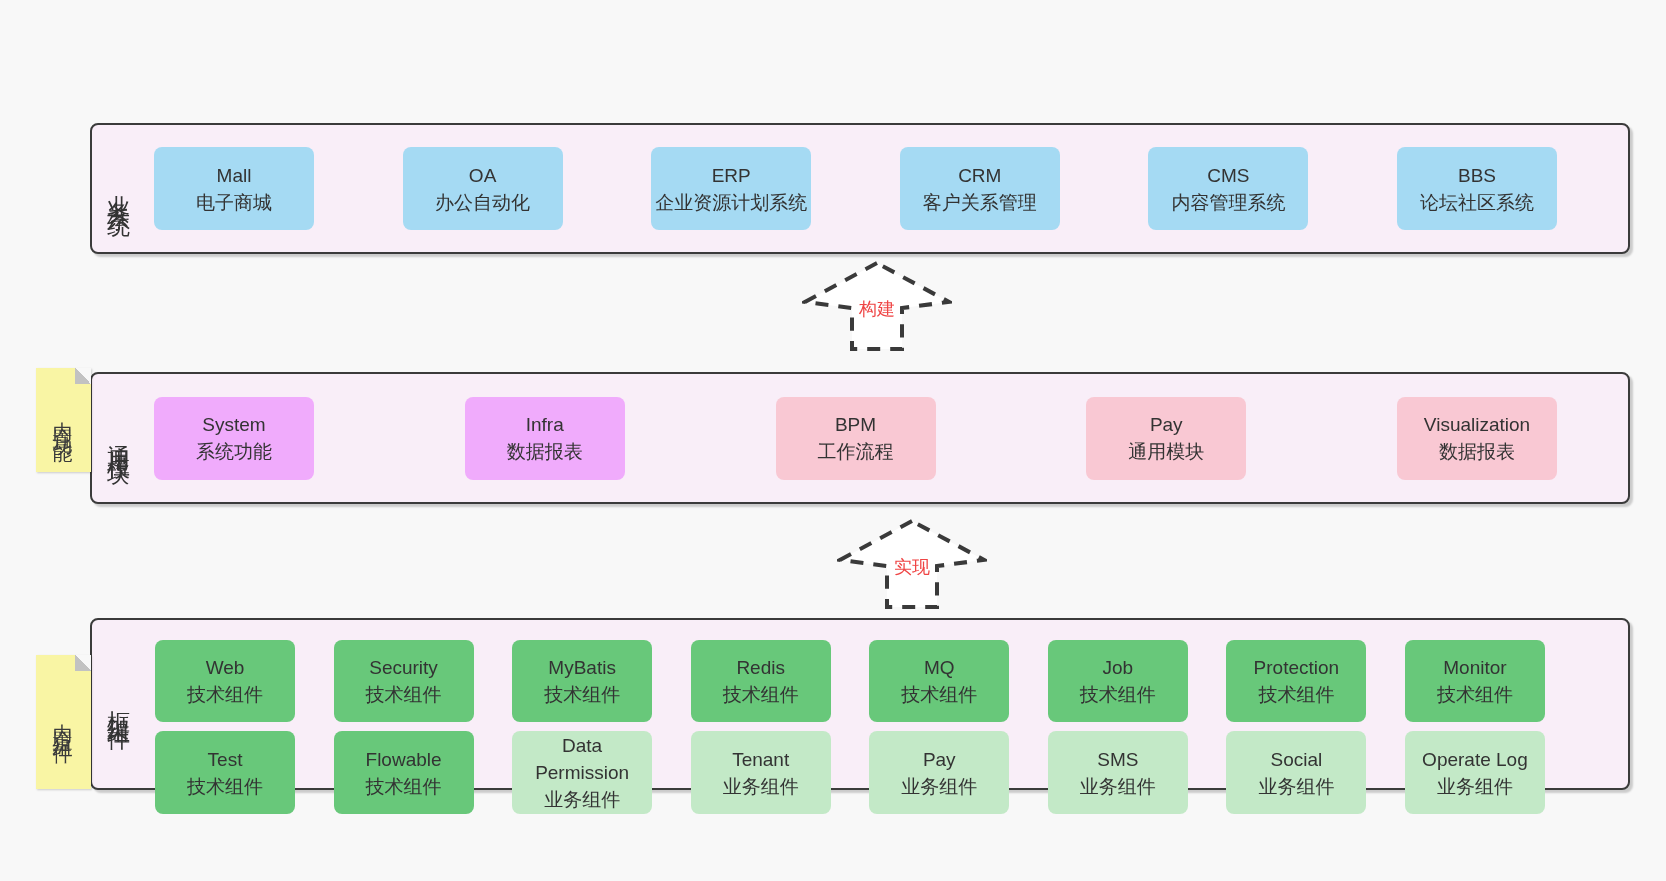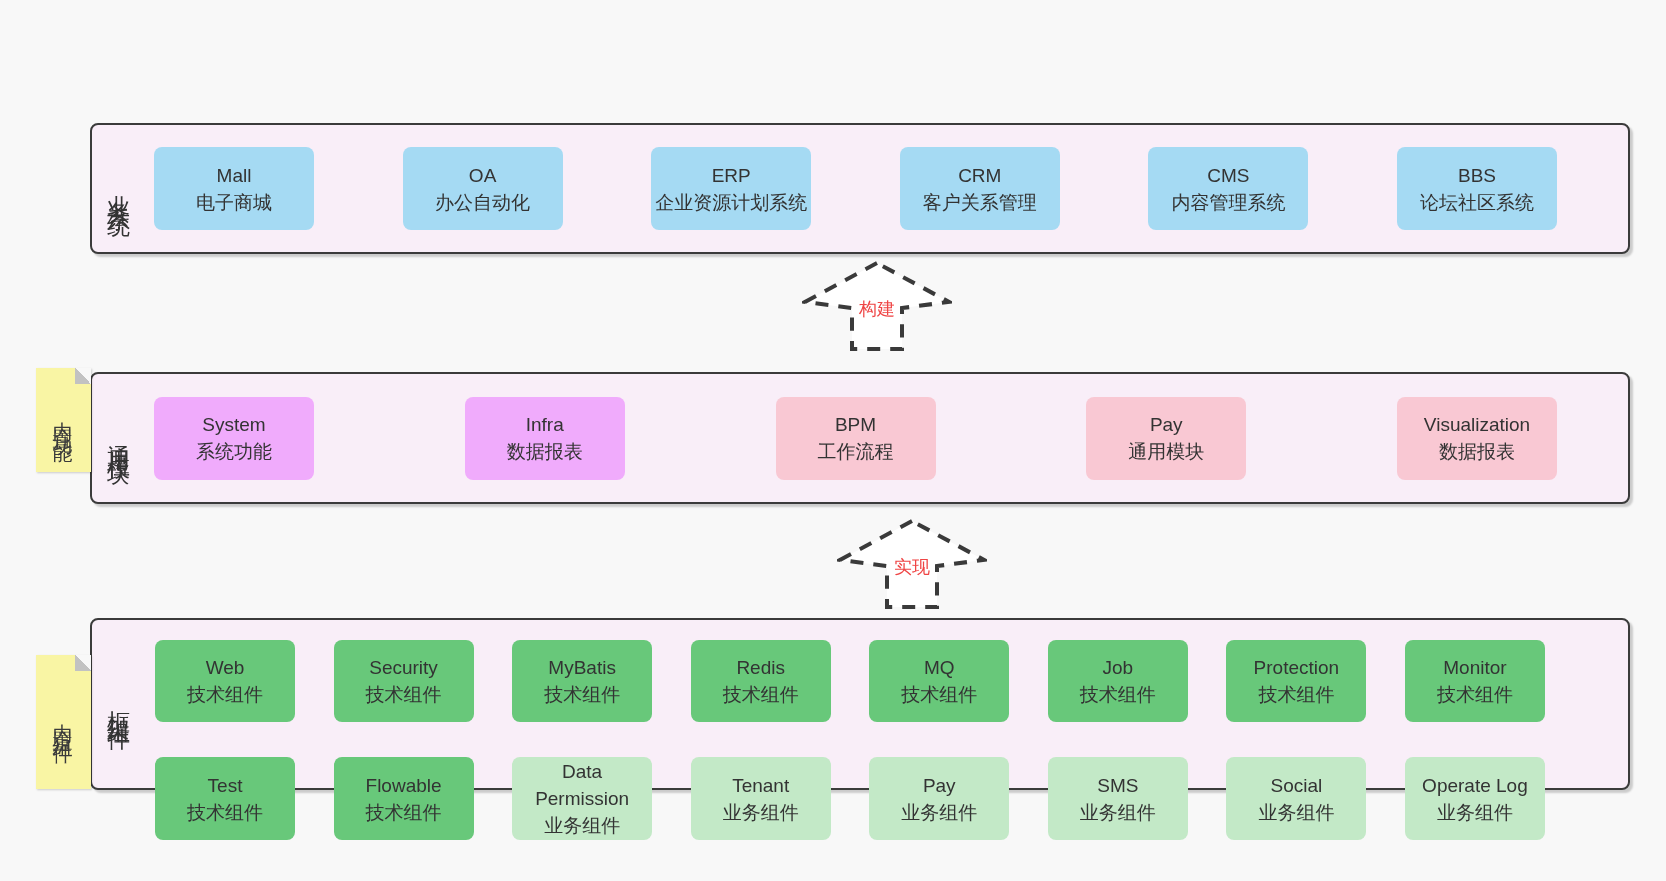--- a/index.html
+++ b/index.html
@@ -25,21 +25,21 @@
   }
 
   .boxes-row {
     position: absolute; left: 62px; width: 1403px; top: 0; height: 100%;
     display: flex; justify-content: space-between; align-items: center;
   }
   .panel-framework .boxes-row {
     left: 63px; width: 1390px; height: 82px; align-items: stretch;
   }
   .panel-framework .boxes-row.row-1 { top: 20px; }
-  .panel-framework .boxes-row.row-2 { top: 137px; height: 83px; }
+  .panel-framework .boxes-row.row-2 { top: 111px; height: 83px; }
 
   .box {
     display: flex; flex-direction: column; align-items: center; justify-content: center;
     text-align: center; border-radius: 8px;
     font-size: 19px; line-height: 27px; color: #333;
   }
   .panel-business .box, .panel-modules .box { width: 160px; height: 83px; }
   .panel-framework .box { width: 140px; padding: 0 12px; }
 
   .blue       { background: #a5daf3; }

